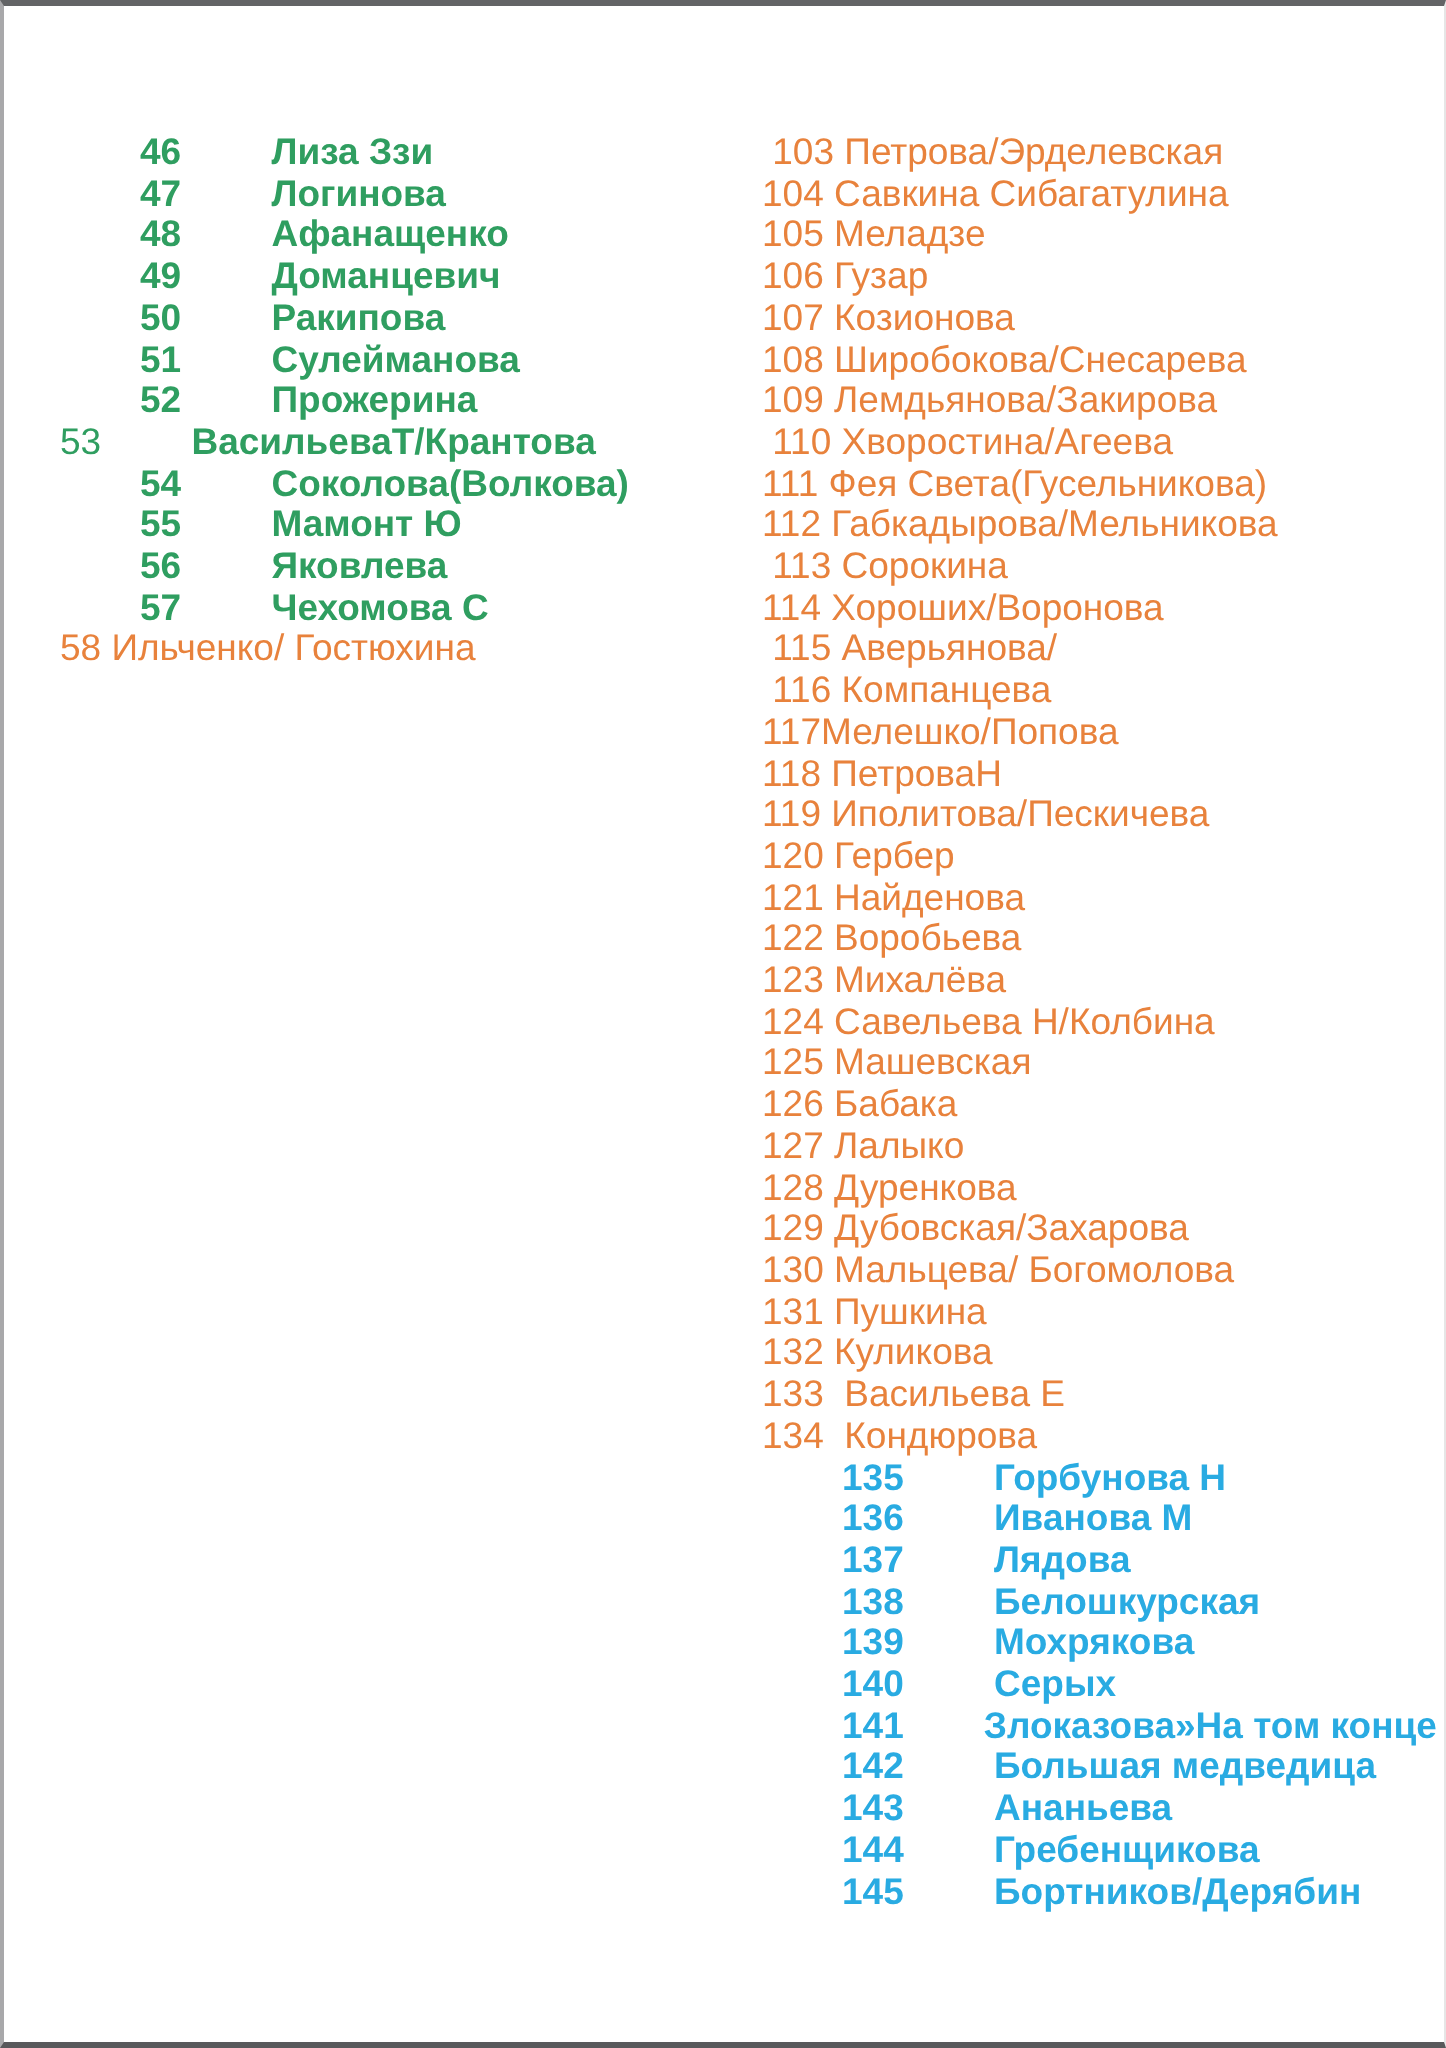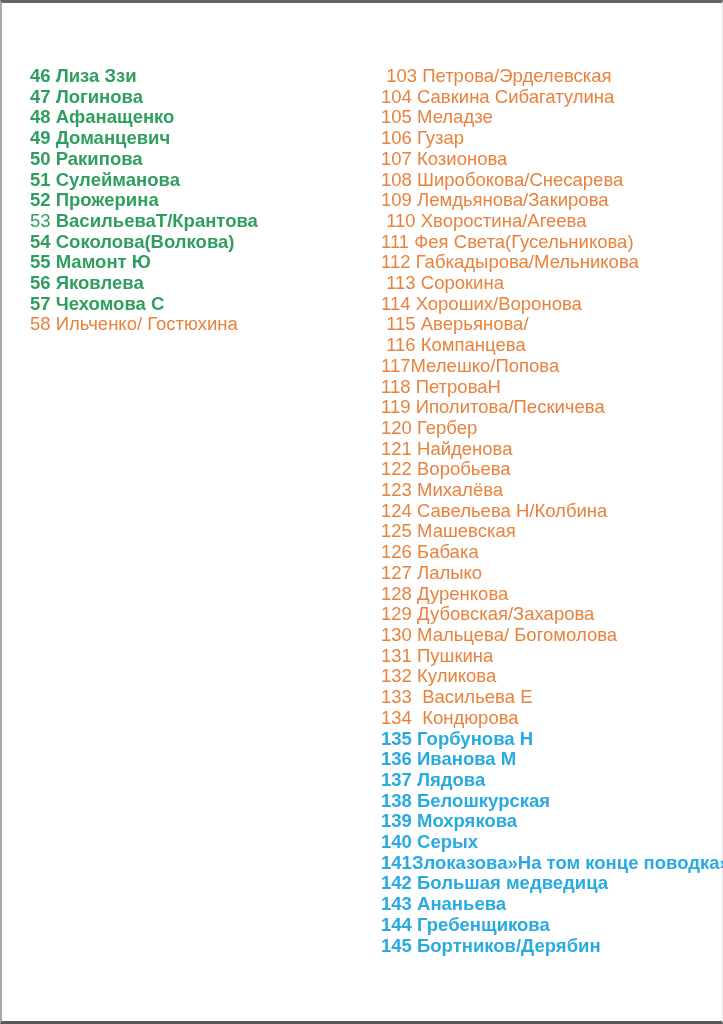--- a/index.html
+++ b/index.html
@@ -21,21 +21,21 @@
   .col{
     position:absolute;
     white-space:pre;
     font-size:18.5px;
     line-height:20.7px;
     letter-spacing:0;
   }
   .col-left{left:28px;top:63px;}
   .col-right{left:379px;top:63px;}
   .row{white-space:pre;}
-  .w-bold{font-weight:700;}
+  .w-bold{font-weight:700;margin-left:40px;}
   .w-normal{font-weight:400;}
 </style>
 </head>
 <body>
 
 <div class="page">
   <div class="col col-left"><div class="row"><span class="w-bold" style="color: rgb(47, 158, 96);">46</span><span class="w-bold" style="color: rgb(47, 158, 96);"> Лиза Ззи</span></div><div class="row"><span class="w-bold" style="color: rgb(47, 158, 96);">47</span><span class="w-bold" style="color: rgb(47, 158, 96);"> Логинова</span></div><div class="row"><span class="w-bold" style="color: rgb(47, 158, 96);">48</span><span class="w-bold" style="color: rgb(47, 158, 96);"> Афанащенко</span></div><div class="row"><span class="w-bold" style="color: rgb(47, 158, 96);">49</span><span class="w-bold" style="color: rgb(47, 158, 96);"> Доманцевич</span></div><div class="row"><span class="w-bold" style="color: rgb(47, 158, 96);">50</span><span class="w-bold" style="color: rgb(47, 158, 96);"> Ракипова</span></div><div class="row"><span class="w-bold" style="color: rgb(47, 158, 96);">51</span><span class="w-bold" style="color: rgb(47, 158, 96);"> Сулейманова</span></div><div class="row"><span class="w-bold" style="color: rgb(47, 158, 96);">52</span><span class="w-bold" style="color: rgb(47, 158, 96);"> Прожерина</span></div><div class="row"><span class="w-normal" style="color: rgb(47, 158, 96);">53</span><span class="w-bold" style="color: rgb(47, 158, 96);"> ВасильеваТ/Крантова</span></div><div class="row"><span class="w-bold" style="color: rgb(47, 158, 96);">54</span><span class="w-bold" style="color: rgb(47, 158, 96);"> Соколова(Волкова)</span></div><div class="row"><span class="w-bold" style="color: rgb(47, 158, 96);">55</span><span class="w-bold" style="color: rgb(47, 158, 96);"> Мамонт Ю</span></div><div class="row"><span class="w-bold" style="color: rgb(47, 158, 96);">56</span><span class="w-bold" style="color: rgb(47, 158, 96);"> Яковлева</span></div><div class="row"><span class="w-bold" style="color: rgb(47, 158, 96);">57</span><span class="w-bold" style="color: rgb(47, 158, 96);"> Чехомова С</span></div><div class="row"><span class="w-normal" style="color: rgb(232, 130, 60);">58</span><span class="w-normal" style="color: rgb(232, 130, 60);"> Ильченко/ Гостюхина</span></div></div>
   <div class="col col-right"><div class="row"><span class="w-normal" style="color: rgb(232, 130, 60);"> 103</span><span class="w-normal" style="color: rgb(232, 130, 60);"> Петрова/Эрделевская</span></div><div class="row"><span class="w-normal" style="color: rgb(232, 130, 60);">104</span><span class="w-normal" style="color: rgb(232, 130, 60);"> Савкина Сибагатулина</span></div><div class="row"><span class="w-normal" style="color: rgb(232, 130, 60);">105</span><span class="w-normal" style="color: rgb(232, 130, 60);"> Меладзе</span></div><div class="row"><span class="w-normal" style="color: rgb(232, 130, 60);">106</span><span class="w-normal" style="color: rgb(232, 130, 60);"> Гузар</span></div><div class="row"><span class="w-normal" style="color: rgb(232, 130, 60);">107</span><span class="w-normal" style="color: rgb(232, 130, 60);"> Козионова</span></div><div class="row"><span class="w-normal" style="color: rgb(232, 130, 60);">108</span><span class="w-normal" style="color: rgb(232, 130, 60);"> Широбокова/Снесарева</span></div><div class="row"><span class="w-normal" style="color: rgb(232, 130, 60);">109</span><span class="w-normal" style="color: rgb(232, 130, 60);"> Лемдьянова/Закирова</span></div><div class="row"><span class="w-normal" style="color: rgb(232, 130, 60);"> 110</span><span class="w-normal" style="color: rgb(232, 130, 60);"> Хворостина/Агеева</span></div><div class="row"><span class="w-normal" style="color: rgb(232, 130, 60);">111</span><span class="w-normal" style="color: rgb(232, 130, 60);"> Фея Света(Гусельникова)</span></div><div class="row"><span class="w-normal" style="color: rgb(232, 130, 60);">112</span><span class="w-normal" style="color: rgb(232, 130, 60);"> Габкадырова/Мельникова</span></div><div class="row"><span class="w-normal" style="color: rgb(232, 130, 60);"> 113</span><span class="w-normal" style="color: rgb(232, 130, 60);"> Сорокина</span></div><div class="row"><span class="w-normal" style="color: rgb(232, 130, 60);">114</span><span class="w-normal" style="color: rgb(232, 130, 60);"> Хороших/Воронова</span></div><div class="row"><span class="w-normal" style="color: rgb(232, 130, 60);"> 115</span><span class="w-normal" style="color: rgb(232, 130, 60);"> Аверьянова/</span></div><div class="row"><span class="w-normal" style="color: rgb(232, 130, 60);"> 116</span><span class="w-normal" style="color: rgb(232, 130, 60);"> Компанцева</span></div><div class="row"><span class="w-normal" style="color: rgb(232, 130, 60);">117</span><span class="w-normal" style="color: rgb(232, 130, 60);">Мелешко/Попова</span></div><div class="row"><span class="w-normal" style="color: rgb(232, 130, 60);">118</span><span class="w-normal" style="color: rgb(232, 130, 60);"> ПетроваН</span></div><div class="row"><span class="w-normal" style="color: rgb(232, 130, 60);">119</span><span class="w-normal" style="color: rgb(232, 130, 60);"> Иполитова/Пескичева</span></div><div class="row"><span class="w-normal" style="color: rgb(232, 130, 60);">120</span><span class="w-normal" style="color: rgb(232, 130, 60);"> Гербер</span></div><div class="row"><span class="w-normal" style="color: rgb(232, 130, 60);">121</span><span class="w-normal" style="color: rgb(232, 130, 60);"> Найденова</span></div><div class="row"><span class="w-normal" style="color: rgb(232, 130, 60);">122</span><span class="w-normal" style="color: rgb(232, 130, 60);"> Воробьева</span></div><div class="row"><span class="w-normal" style="color: rgb(232, 130, 60);">123</span><span class="w-normal" style="color: rgb(232, 130, 60);"> Михалёва</span></div><div class="row"><span class="w-normal" style="color: rgb(232, 130, 60);">124</span><span class="w-normal" style="color: rgb(232, 130, 60);"> Савельева Н/Колбина</span></div><div class="row"><span class="w-normal" style="color: rgb(232, 130, 60);">125</span><span class="w-normal" style="color: rgb(232, 130, 60);"> Машевская</span></div><div class="row"><span class="w-normal" style="color: rgb(232, 130, 60);">126</span><span class="w-normal" style="color: rgb(232, 130, 60);"> Бабака</span></div><div class="row"><span class="w-normal" style="color: rgb(232, 130, 60);">127</span><span class="w-normal" style="color: rgb(232, 130, 60);"> Лалыко</span></div><div class="row"><span class="w-normal" style="color: rgb(232, 130, 60);">128</span><span class="w-normal" style="color: rgb(232, 130, 60);"> Дуренкова</span></div><div class="row"><span class="w-normal" style="color: rgb(232, 130, 60);">129</span><span class="w-normal" style="color: rgb(232, 130, 60);"> Дубовская/Захарова</span></div><div class="row"><span class="w-normal" style="color: rgb(232, 130, 60);">130</span><span class="w-normal" style="color: rgb(232, 130, 60);"> Мальцева/ Богомолова</span></div><div class="row"><span class="w-normal" style="color: rgb(232, 130, 60);">131</span><span class="w-normal" style="color: rgb(232, 130, 60);"> Пушкина</span></div><div class="row"><span class="w-normal" style="color: rgb(232, 130, 60);">132</span><span class="w-normal" style="color: rgb(232, 130, 60);"> Куликова</span></div><div class="row"><span class="w-normal" style="color: rgb(232, 130, 60);">133</span><span class="w-normal" style="color: rgb(232, 130, 60);">  Васильева Е</span></div><div class="row"><span class="w-normal" style="color: rgb(232, 130, 60);">134</span><span class="w-normal" style="color: rgb(232, 130, 60);">  Кондюрова</span></div><div class="row"><span class="w-bold" style="color: rgb(41, 171, 226);">135</span><span class="w-bold" style="color: rgb(41, 171, 226);"> Горбунова Н</span></div><div class="row"><span class="w-bold" style="color: rgb(41, 171, 226);">136</span><span class="w-bold" style="color: rgb(41, 171, 226);"> Иванова М</span></div><div class="row"><span class="w-bold" style="color: rgb(41, 171, 226);">137</span><span class="w-bold" style="color: rgb(41, 171, 226);"> Лядова</span></div><div class="row"><span class="w-bold" style="color: rgb(41, 171, 226);">138</span><span class="w-bold" style="color: rgb(41, 171, 226);"> Белошкурская</span></div><div class="row"><span class="w-bold" style="color: rgb(41, 171, 226);">139</span><span class="w-bold" style="color: rgb(41, 171, 226);"> Мохрякова</span></div><div class="row"><span class="w-bold" style="color: rgb(41, 171, 226);">140</span><span class="w-bold" style="color: rgb(41, 171, 226);"> Серых</span></div><div class="row"><span class="w-bold" style="color: rgb(41, 171, 226);">141</span><span class="w-bold" style="color: rgb(41, 171, 226);">Злоказова»На том конце поводка»</span></div><div class="row"><span class="w-bold" style="color: rgb(41, 171, 226);">142</span><span class="w-bold" style="color: rgb(41, 171, 226);"> Большая медведица</span></div><div class="row"><span class="w-bold" style="color: rgb(41, 171, 226);">143</span><span class="w-bold" style="color: rgb(41, 171, 226);"> Ананьева</span></div><div class="row"><span class="w-bold" style="color: rgb(41, 171, 226);">144</span><span class="w-bold" style="color: rgb(41, 171, 226);"> Гребенщикова</span></div><div class="row"><span class="w-bold" style="color: rgb(41, 171, 226);">145</span><span class="w-bold" style="color: rgb(41, 171, 226);"> Бортников/Дерябин</span></div></div>
 </div>
 

